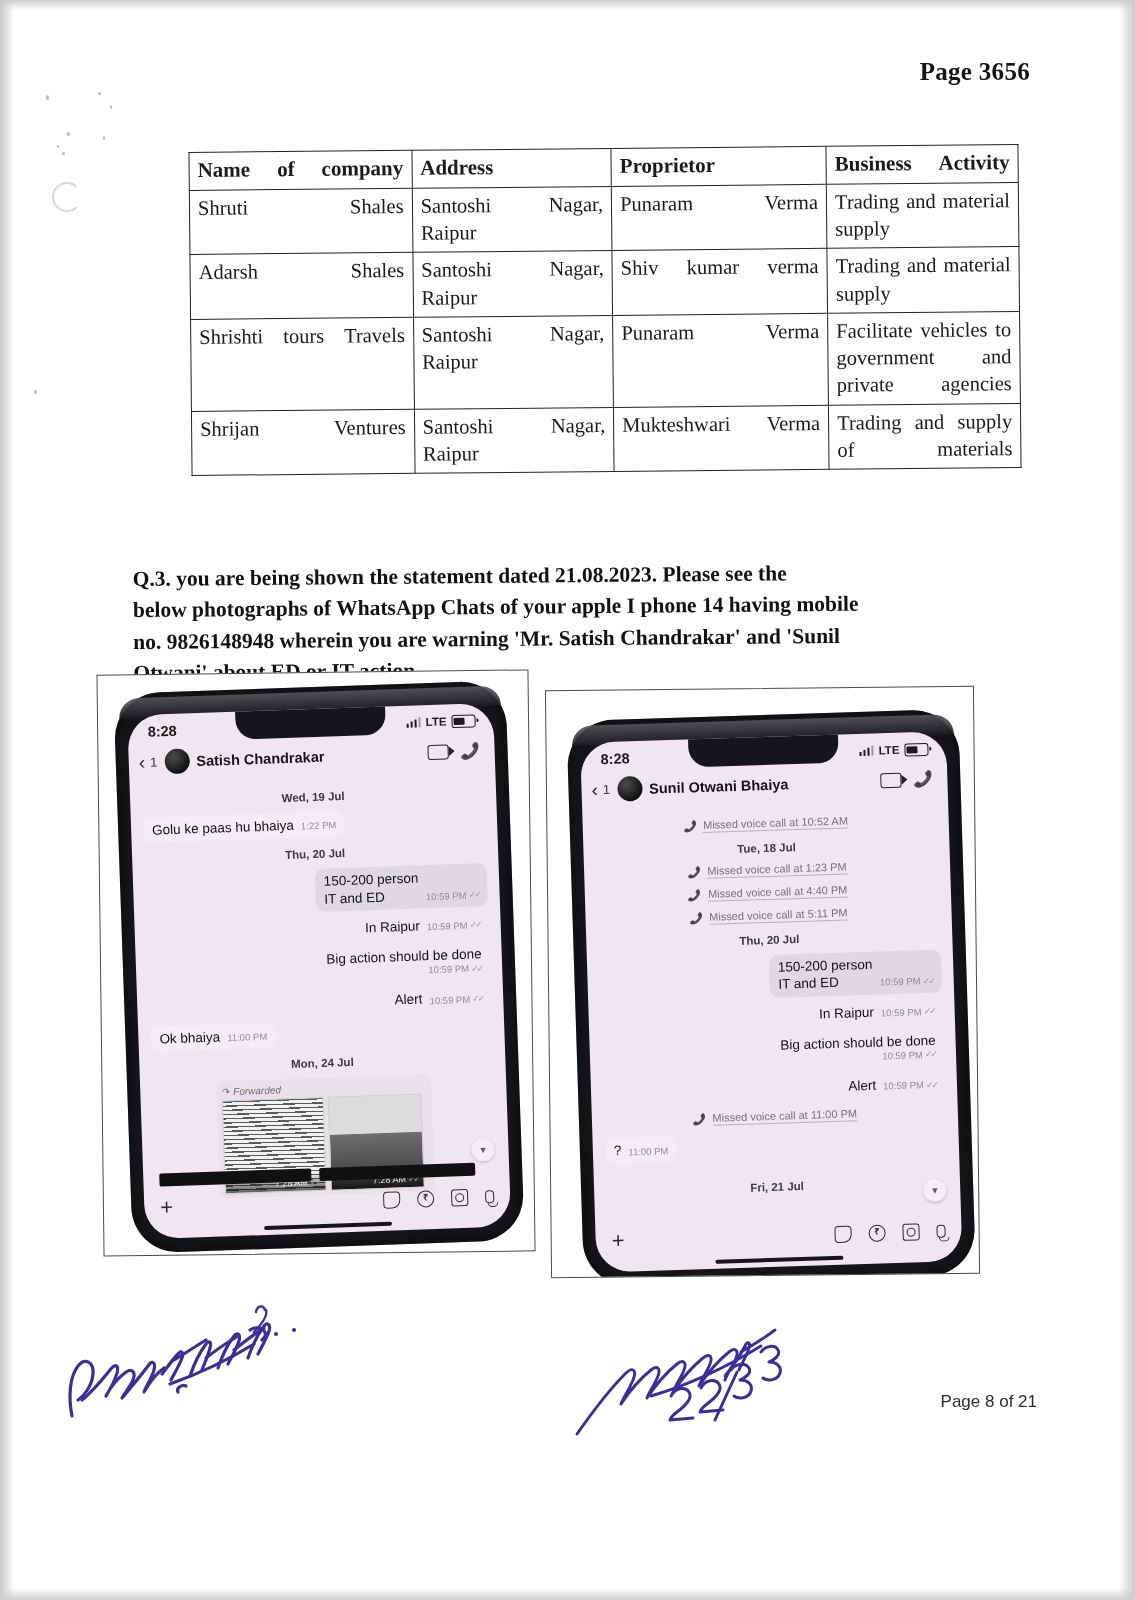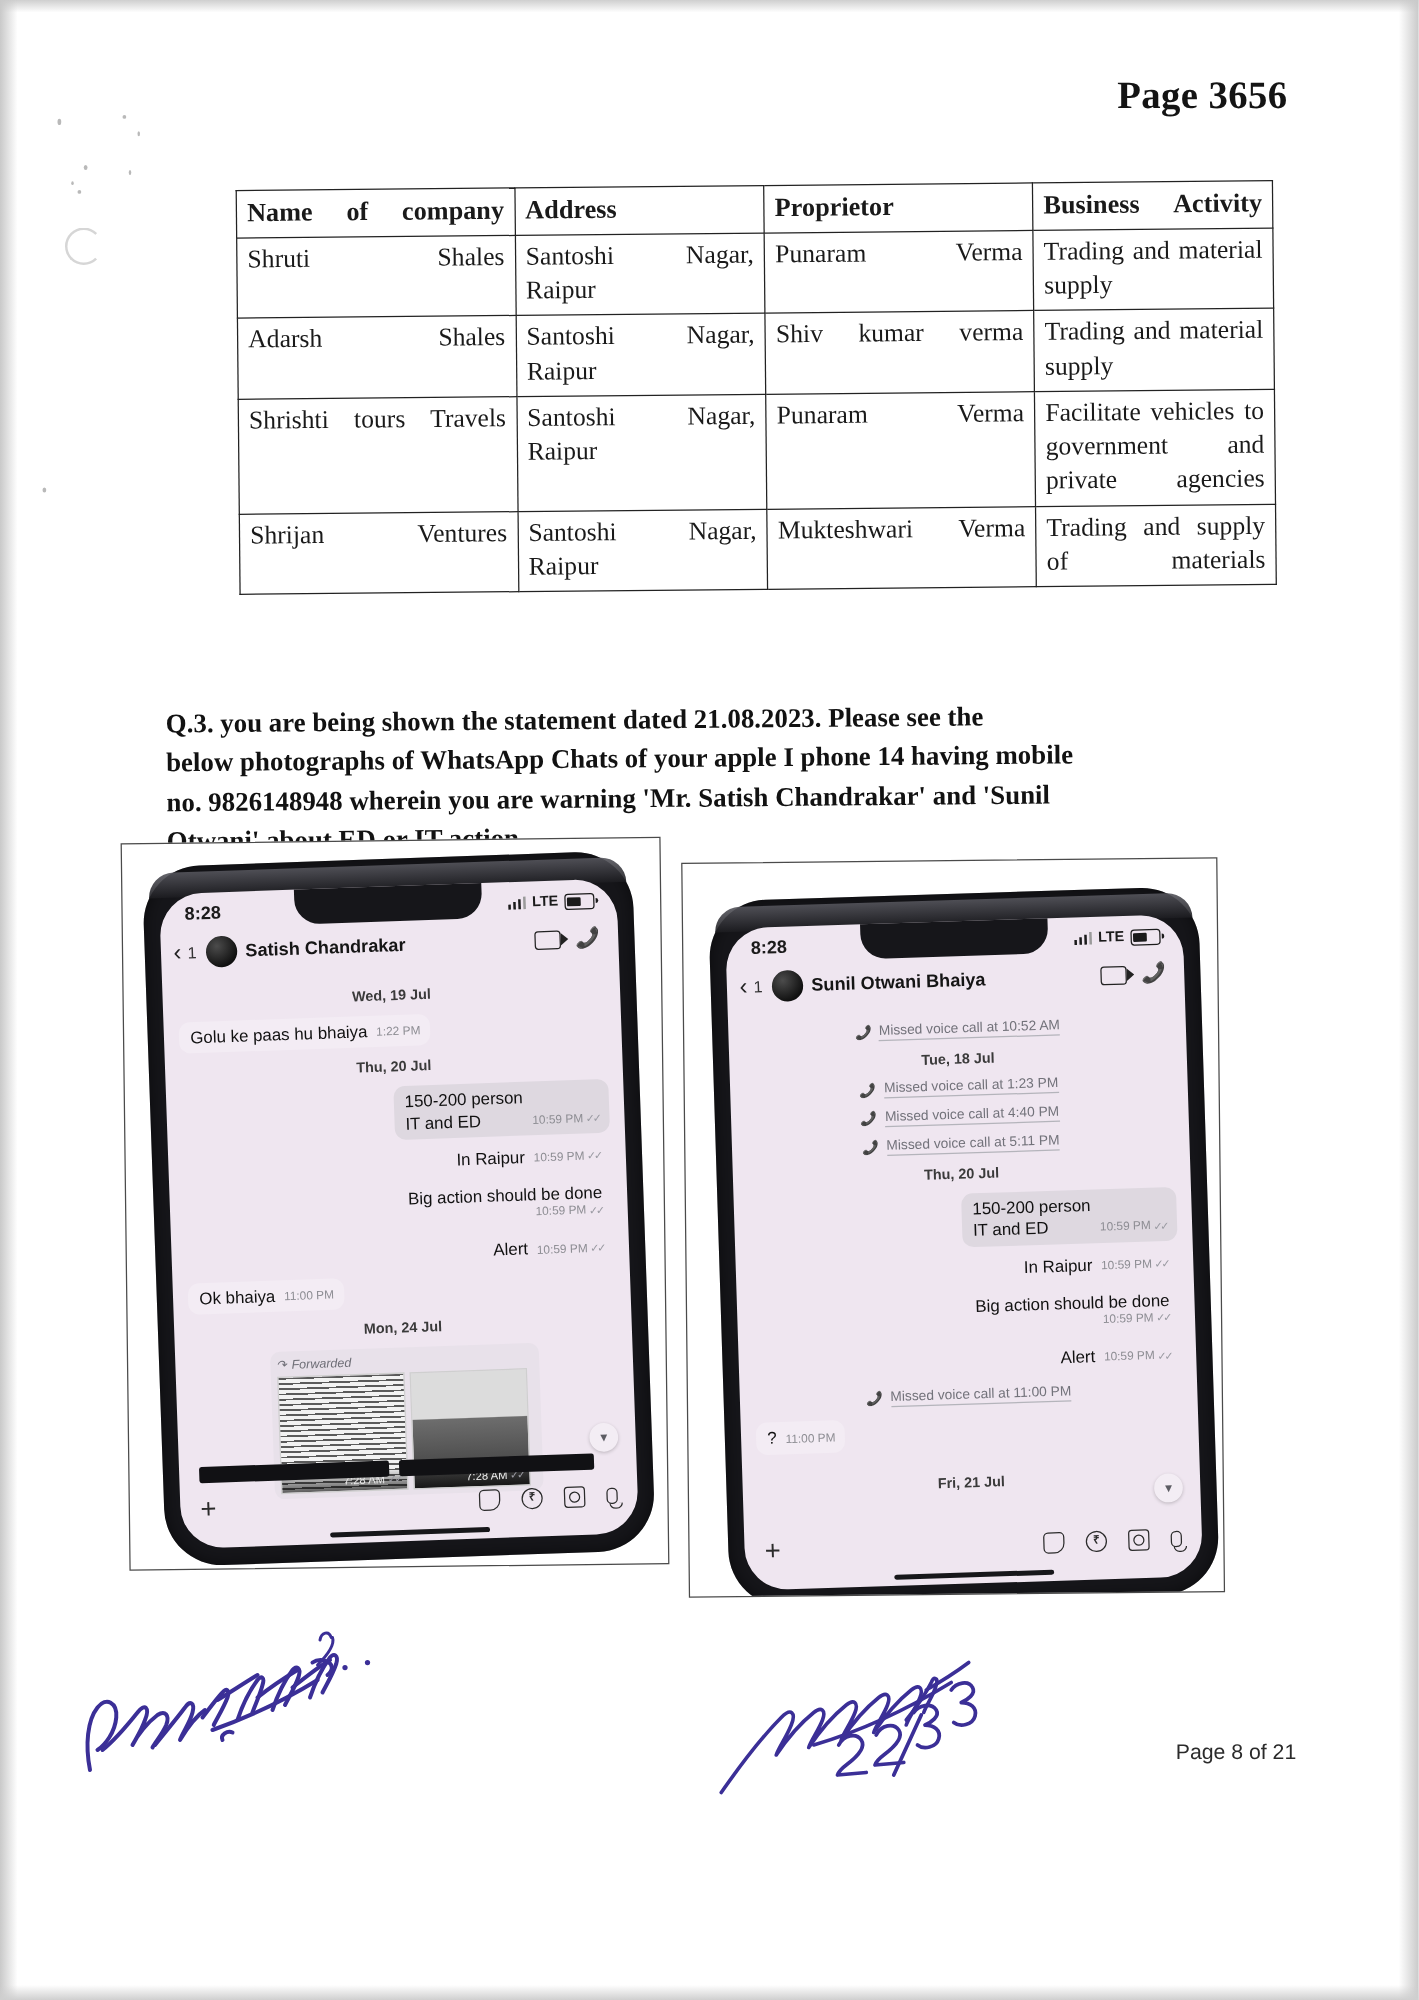--- a/index.html
+++ b/index.html
@@ -39,21 +39,21 @@
     background: linear-gradient(to top, #cfcfcf, rgba(255,255,255,0));
     pointer-events: none;
   }
 
   .page-header {
     position: absolute;
     top: 58px;
     right: 105px;
     font-family: "Liberation Serif", serif;
     font-weight: bold;
-    font-size: 31px;
+    font-size: 25px;
     color: #141414;
     letter-spacing: .3px;
   }
 
   
   .speck {
     position: absolute;
     background: #b9b9b9;
     border-radius: 50%;
     pointer-events: none;

